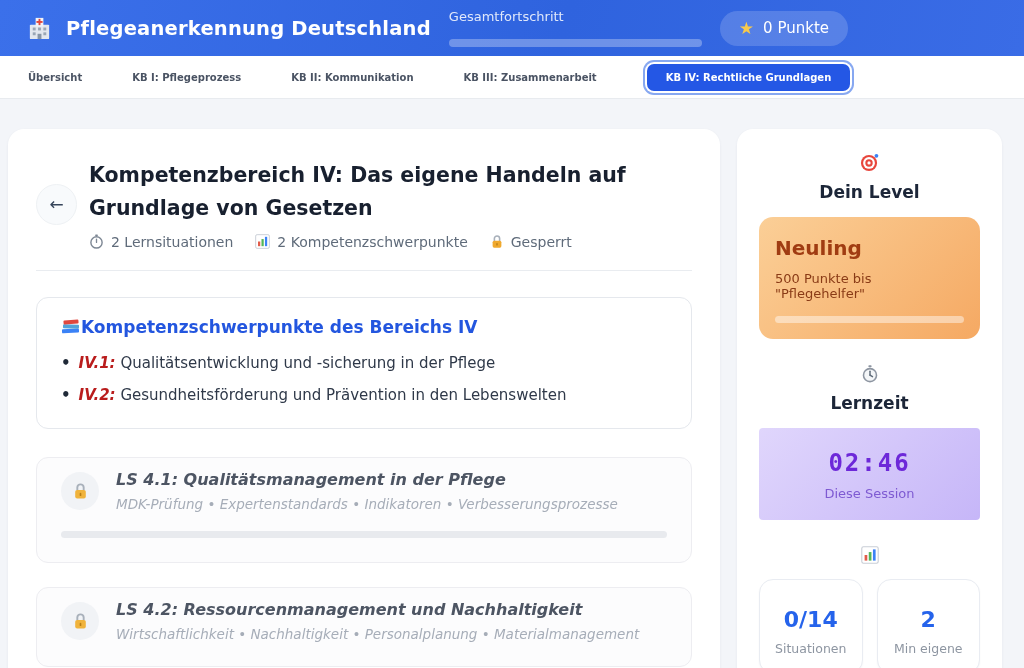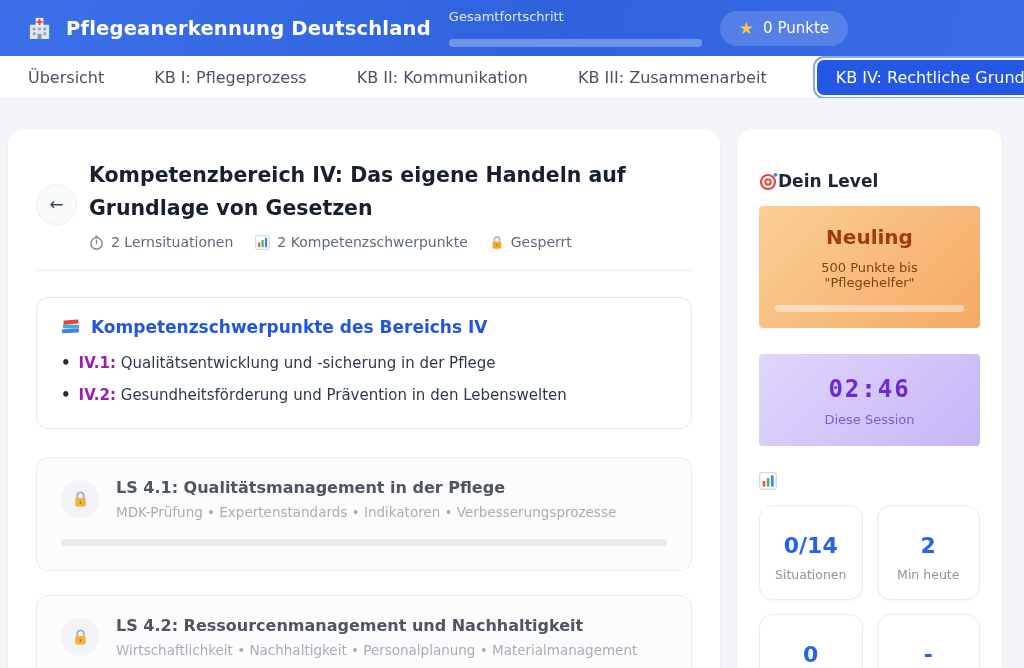--- a/index.html
+++ b/index.html
@@ -24,21 +24,21 @@
     height:35px; padding:0 19px; display:flex; align-items:center; gap:9px;
     color:#fff; font-size:15px; white-space:nowrap;
   }
   .star-glyph { color:#f7c94b; font-size:17px; line-height:1; }
   
   .nav {
     height:43px; background:#fff; border-bottom:1px solid #e8ebef;
     display:flex; align-items:center; gap:50px; padding:0 28px;
     white-space:nowrap; overflow:hidden;
   }
-  .tab { font-size:16px; font-weight:400; color:#4a5363; cursor:pointer; flex:none; }
+  .tab { font-size:10px; font-weight:700; color:#4a5363; cursor:pointer; flex:none; }
   .tab.active {
     background:#2457e5; color:#fff; padding:8px 19px; border-radius:7px;
     box-shadow:0 0 0 2px #ffffff, 0 0 0 4px #87a8f1;
   }
   
   .content { display:flex; gap:17px; padding:30px 22px 0 8px; align-items:flex-start; }
   .main-card {
     width:712px; flex:none; background:#fff; border-radius:16px;
     padding:30px 28px; box-shadow:0 1px 3px rgba(20,30,60,.06);
   }
@@ -50,50 +50,50 @@
   .head-row { display:flex; gap:12px; align-items:center; }
   .back-btn {
     flex:none; width:41px; height:41px; border-radius:50%;
     background:#f8fafc; border:1px solid #eef1f4; color:#36445a;
     display:flex; align-items:center; justify-content:center;
     font-size:17px; cursor:pointer;
   }
   .head-col { min-width:0; }
   .kb-title { font-size:20.5px; font-weight:700; color:#18202f; line-height:1.6; max-width:615px; }
   .meta-row { display:flex; gap:22px; margin-top:9px; font-size:14px; color:#5f6b7a; align-items:center; }
-  .meta-item { display:flex; gap:7px; align-items:flex-end; }
+  .meta-item { display:flex; gap:7px; align-items:flex-start; }
   .meta-item svg { flex:none; }
   .divider { height:1px; background:#e9ecf0; margin:20px 0 26px; }
   
   .focus-box { border:1px solid #e5e8ed; border-radius:12px; padding:19px 24px 10px; }
-  .focus-title { color:#2356df; font-size:17px; font-weight:700; display:flex; gap:10px; align-items:center; }
+  .focus-title { color:#2356df; font-size:17px; font-weight:700; display:flex; align-items:center; }
   .focus-list { margin-top:17px; }
   .focus-item { font-size:15px; color:#2f3949; margin-bottom:14px; display:flex; gap:8px; }
   .focus-item .dot { color:#1f2937; font-weight:700; }
-  .focus-item b { color:#a21caf; }
+  .focus-item b { color:#b91c1c;font-style:italic; }
   
   .ls-card {
     border:1px solid #ededf1; background:#fcfcfd; border-radius:12px;
-    padding:20px 24px 24px; margin-top:24px; cursor:pointer;
+    padding:12px 24px 24px; margin-top:24px; cursor:pointer;font-style:italic;
   }
   .ls-card.first { margin-top:28px; }
   .ls-row { display:flex; gap:17px; align-items:center; }
   .ls-lock {
     flex:none; width:38px; height:38px; border-radius:50%; background:#f1f3f6;
     display:flex; align-items:center; justify-content:center;
   }
   .ls-title { font-size:16px; font-weight:700; color:#4d5563; }
   .ls-tags { font-size:13.5px; color:#a6adb8; margin-top:7px; }
   .ls-progress { height:7px; background:#e8eaee; border-radius:4px; margin-top:19px; overflow:hidden; }
   .ls-progress .progress-fill { background:#2563eb; }
   
-  .side-sec-head { display:flex; align-items:center; font-size:17px; font-weight:700; color:#1c2638; margin:20px 0 15px; }
+  .side-sec-head { display:flex; gap:10px; align-items:center; font-size:17px; font-weight:700; color:#1c2638; margin:2px 0 15px;flex-direction:column; }
   .level-card {
     background:linear-gradient(135deg,#fbcf97 0%,#f5a963 100%);
-    border-radius:4px; padding:19px 16px 16px; text-align:center; margin-bottom:26px;
+    border-radius:14px; padding:19px 16px 16px; text-align:left; margin-bottom:26px;
   }
   .level-name { color:#a03c12; font-size:20px; font-weight:700; }
   .level-next { color:#8a3b16; font-size:13px; margin-top:11px; }
   .level-progress { height:7px; border-radius:4px; background:rgba(255,255,255,.45); margin-top:15px; overflow:hidden; }
   .timer-card {
     background:linear-gradient(135deg,#e0d6fc 0%,#c6b6f8 100%);
     border-radius:4px; padding:21px 16px 19px; text-align:center; margin-bottom:26px;
   }
   .timer-value { color:#6d28d9; font-size:24px; font-weight:700; font-family:"DejaVu Sans Mono","Liberation Mono",monospace; letter-spacing:2px; }
   .timer-caption { color:#7e5ad2; font-size:13px; margin-top:9px; }
@@ -255,41 +255,50 @@
       <span>Dein Level</span>
     </div>
     <div class="level-card">
       <div class="level-name">Neuling</div>
       <div class="level-next">500 Punkte bis "Pflegehelfer"</div>
       <div class="level-progress">
         <div class="progress-fill" style="width: 0%;"></div>
       </div>
     </div>
 
+    <div class="side-sec-head">
+      <svg width="18" height="18" viewBox="0 0 16 16">
+        <rect x="6.6" y="0.3" width="2.8" height="1.6" rx="0.6" fill="#8d95a1"></rect>
+        <circle cx="8" cy="9" r="5.8" fill="#f4f6f8" stroke="#8d95a1" stroke-width="1.4"></circle>
+        <path d="M8 9 L8 5.6" stroke="#5f6b7a" stroke-width="1.3" stroke-linecap="round"></path>
+        <path d="M8 9 L10.2 10.4" stroke="#5f6b7a" stroke-width="1.3" stroke-linecap="round"></path>
+      </svg>
+      <span>Lernzeit</span>
+    </div>
     <div class="timer-card">
       <div class="timer-value">02:46</div>
       <div class="timer-caption">Diese Session</div>
     </div>
 
     <div class="side-sec-head">
       <svg width="18" height="18" viewBox="0 0 16 16">
         <rect x="0.7" y="0.7" width="14.6" height="14.6" rx="1.5" fill="#ffffff" stroke="#c9ced6"></rect>
         <rect x="3.2" y="8" width="2.4" height="5" fill="#e25c4a"></rect>
         <rect x="6.9" y="5.4" width="2.4" height="7.6" fill="#53b658"></rect>
         <rect x="10.6" y="3" width="2.4" height="10" fill="#3b82f6"></rect>
       </svg>
     </div>
     <div class="stats-grid">
       <div class="stat-card">
         <div class="stat-value">0/14</div>
         <div class="stat-label">Situationen</div>
       </div>
       <div class="stat-card">
         <div class="stat-value">2</div>
-        <div class="stat-label">Min heute</div>
+        <div class="stat-label">Min eigene</div>
       </div>
       <div class="stat-card">
         <div class="stat-value">0</div>
 
       </div>
       <div class="stat-card">
         <div class="stat-value">-</div>
 
       </div>
     </div>

